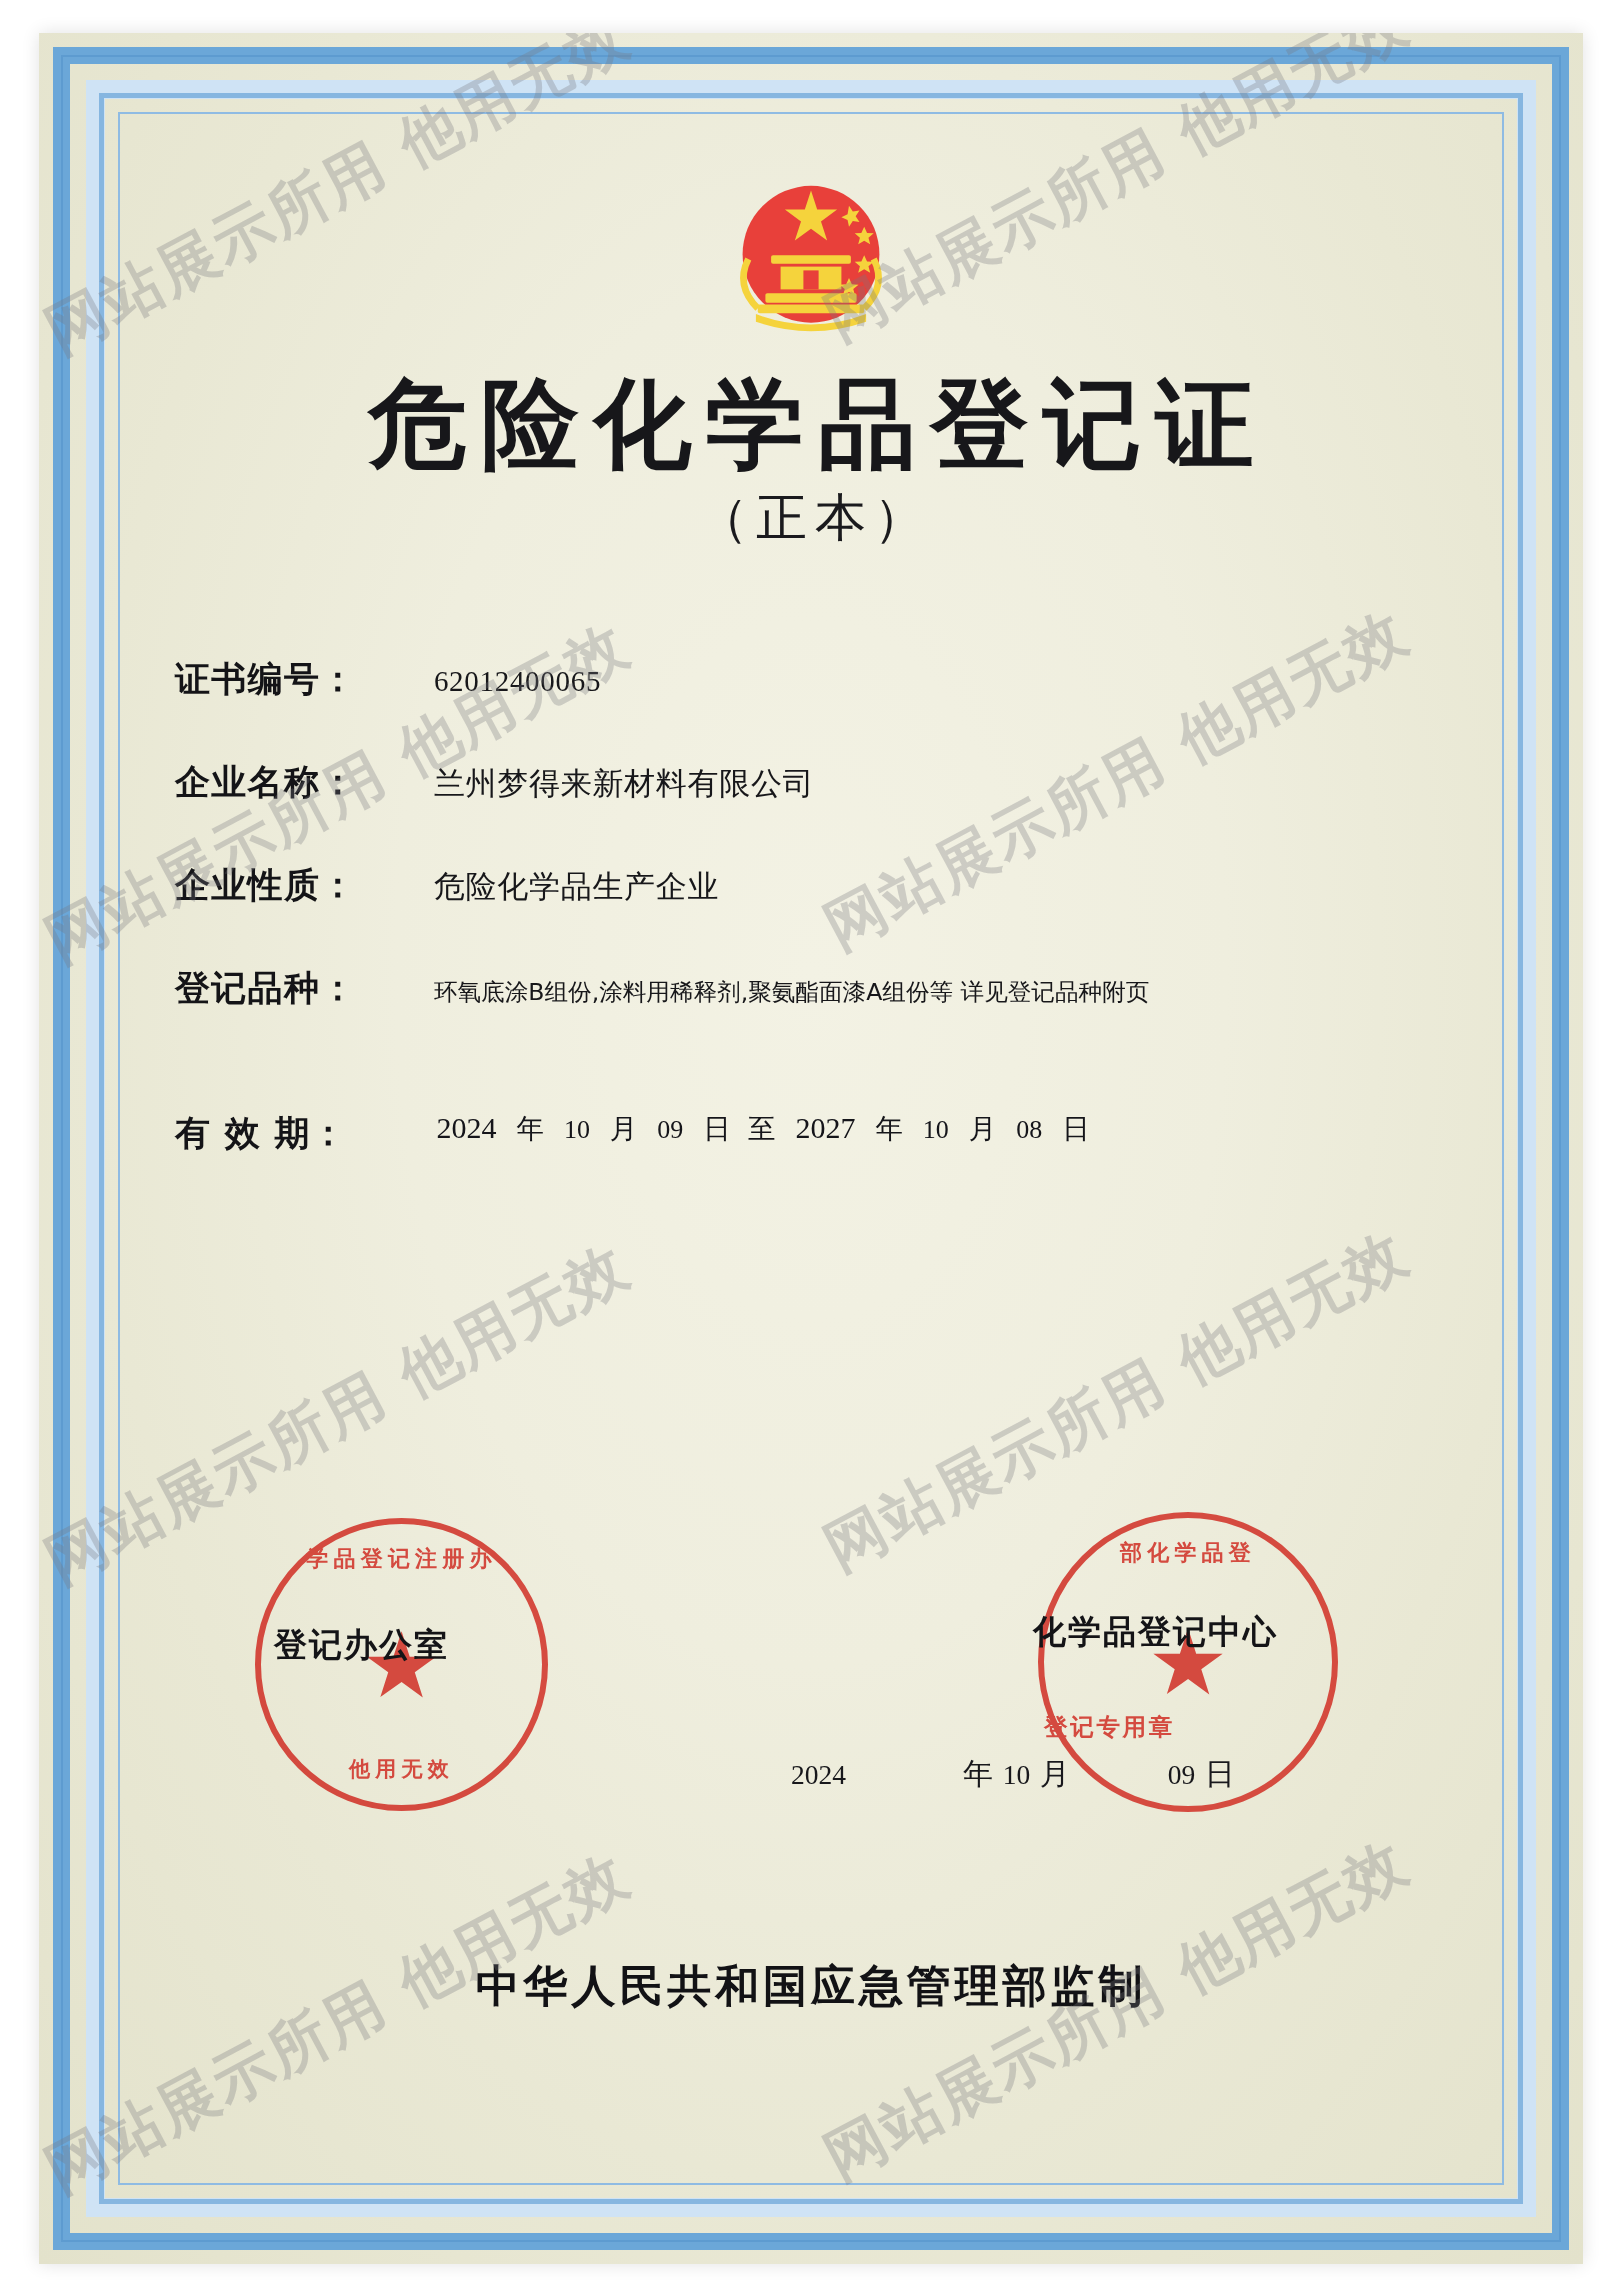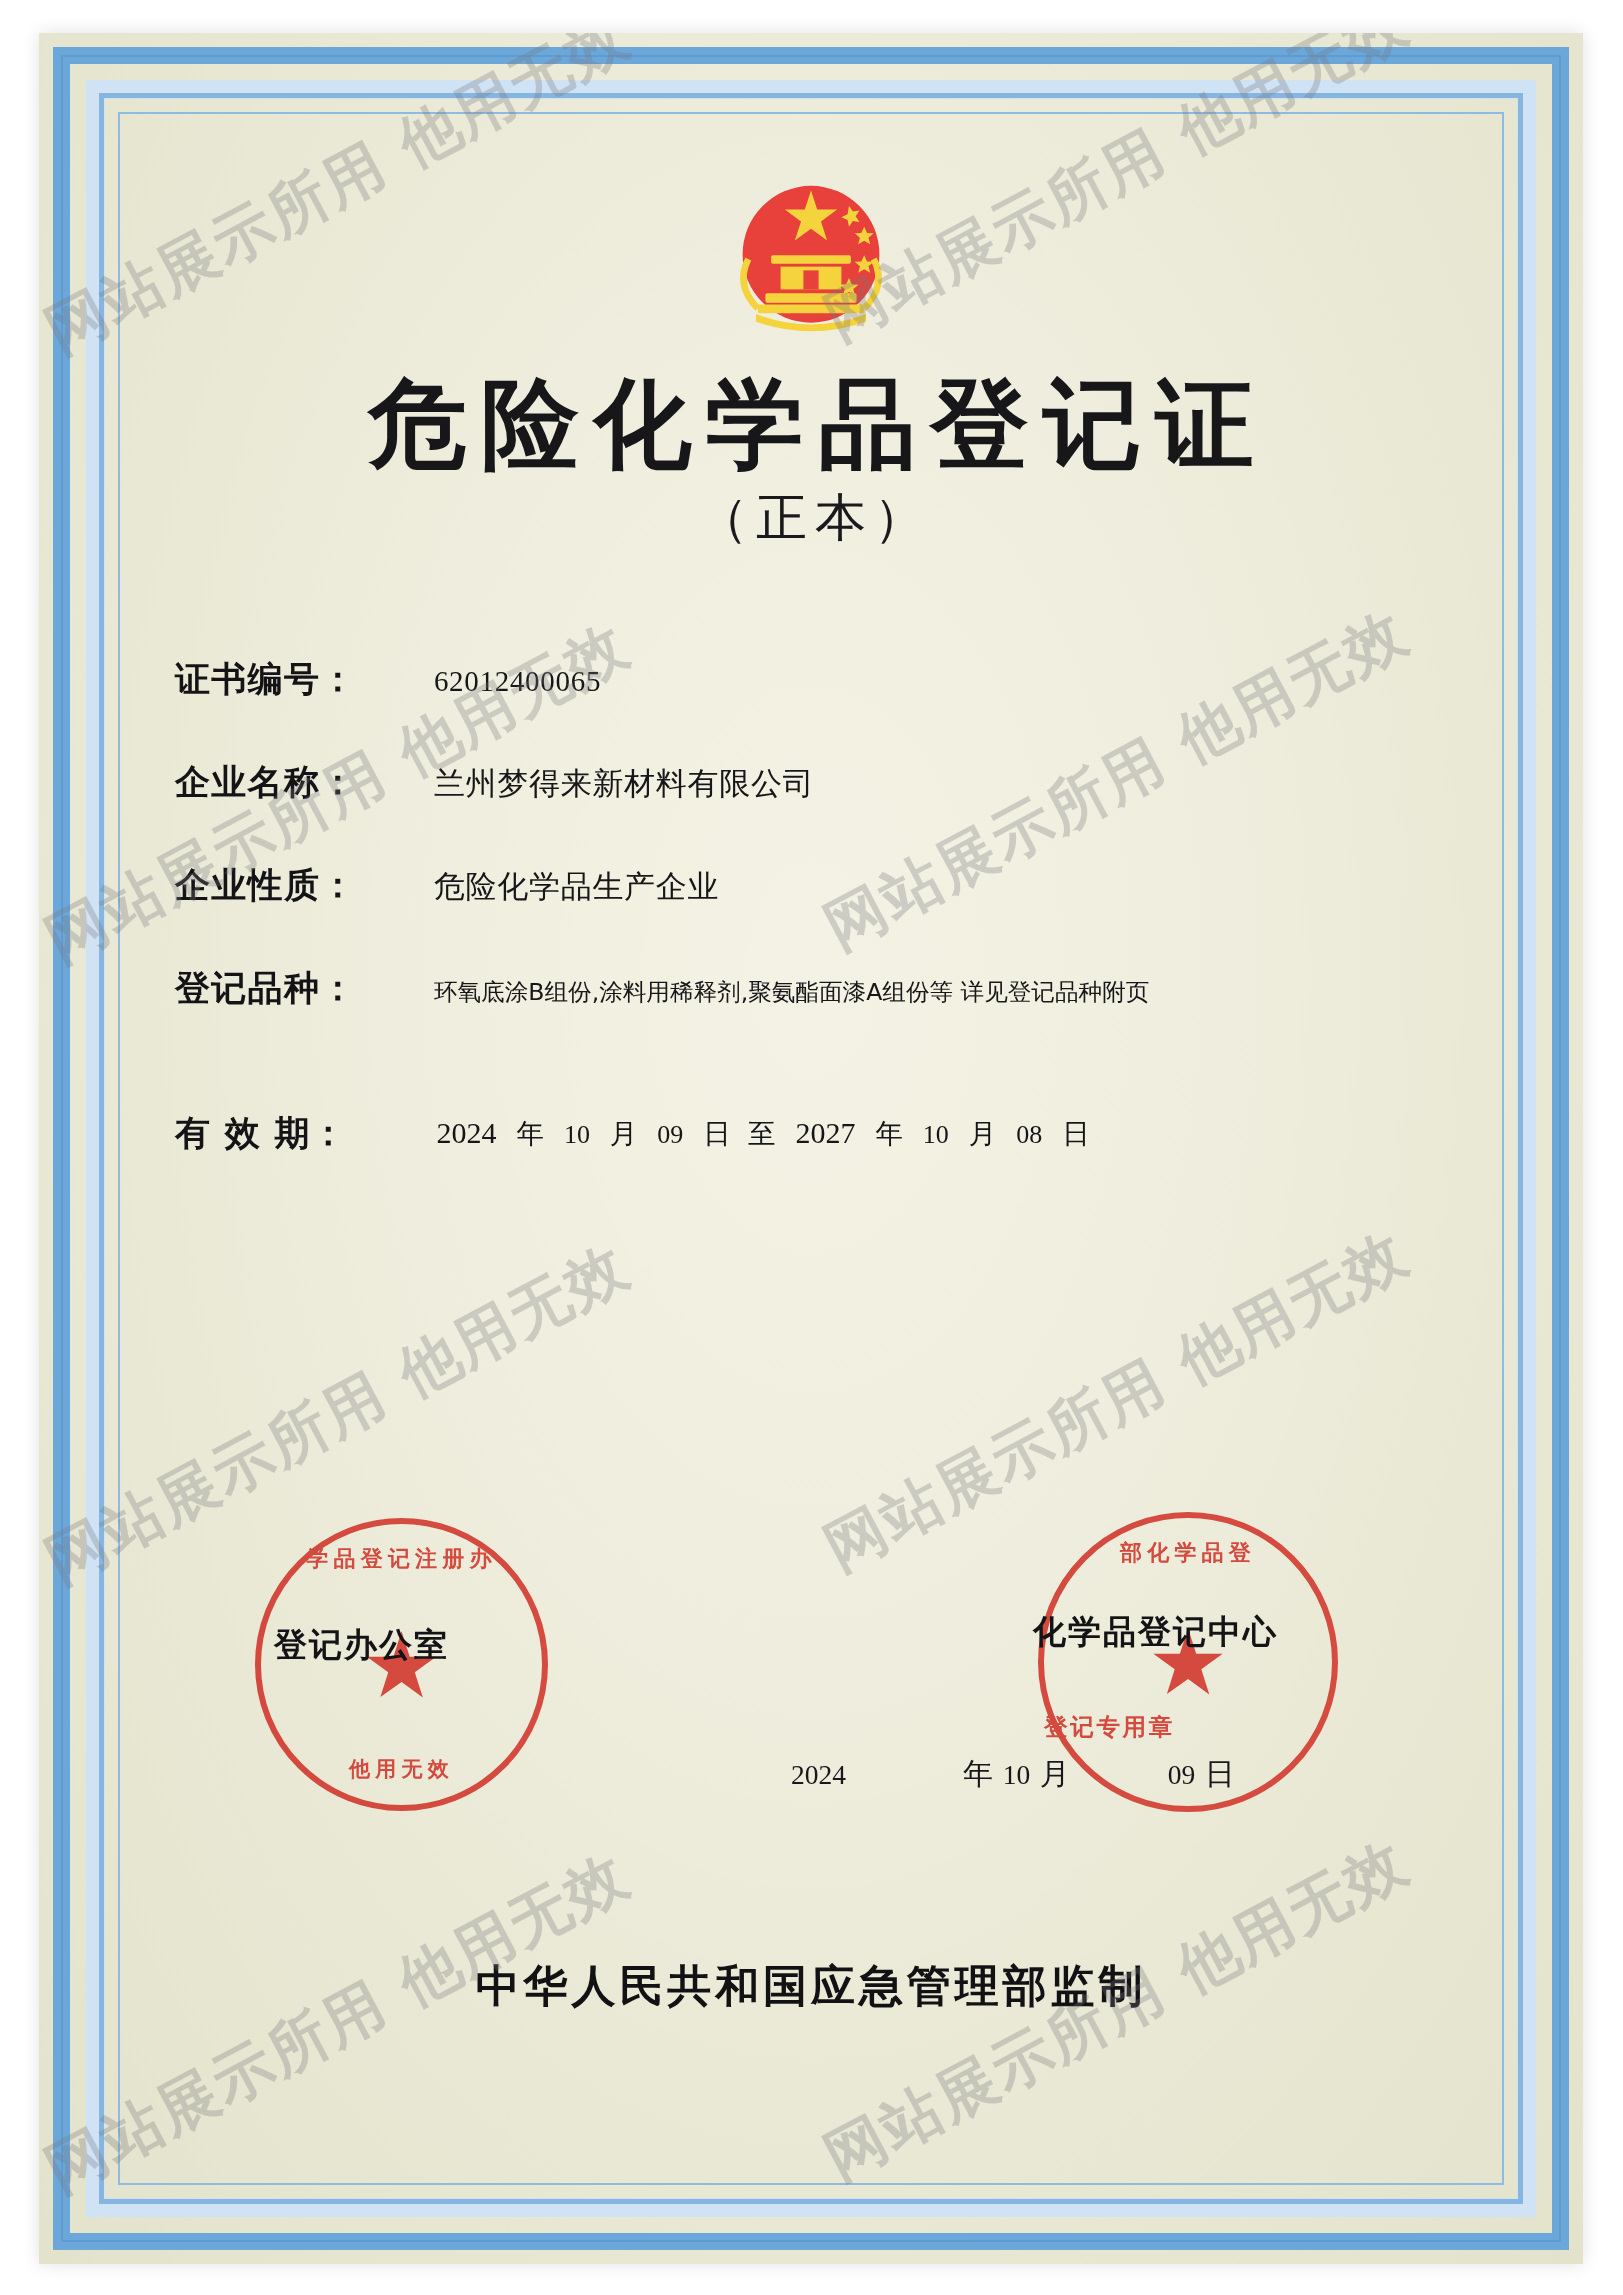--- a/index.html
+++ b/index.html
@@ -136,21 +136,21 @@
     letter-spacing: 0.7px;
     padding-left: 3.9px;
   }
   .field-value.small {
     font-size: 23.6px;
     letter-spacing: 0px;
   }
   .row-cert .field-value { font-family: "Liberation Serif", serif; font-size: 29px; }
 
   
-  .row-valid { margin-top: 98px; align-items: center; }
+  .row-valid { margin-top: 98px; align-items: flex-start; }
   .valid-line {
     font-family: "DejaVu Sans", "Liberation Sans", sans-serif;
     font-size: 30px;
     color: #15151a;
     white-space: nowrap;
   }
   .valid-line .num {
     font-family: "Liberation Serif", serif;
     font-size: 30px;
     padding: 0 6.5px;

